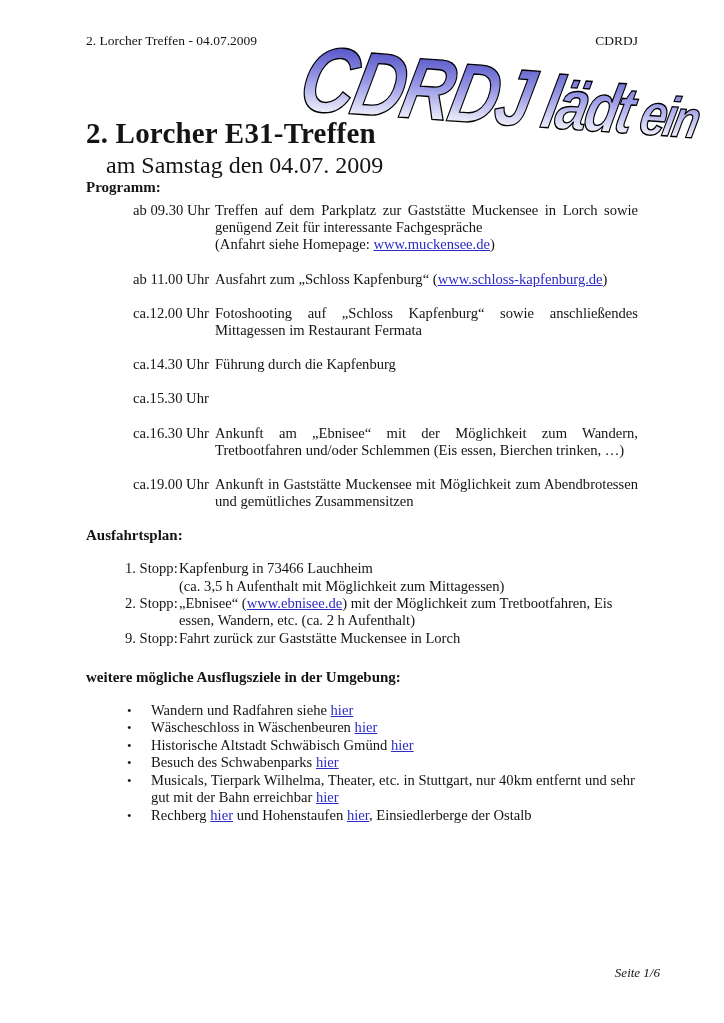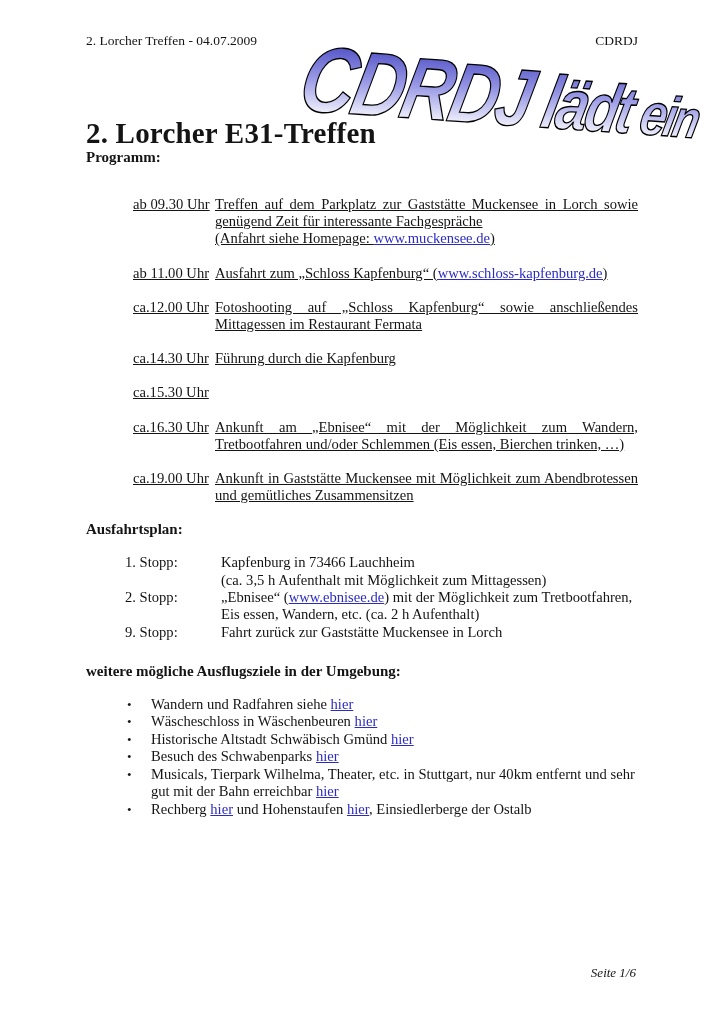--- a/index.html
+++ b/index.html
@@ -14,39 +14,39 @@
 
   .title-block{margin-top:68px;}
   .doc-title{font-size:29px;font-weight:bold;line-height:32px;letter-spacing:.2px;}
   .doc-subtitle{font-size:24px;line-height:27px;margin:3px 0 0 20px;}
 
   .section-heading{font-size:15px;font-weight:bold;line-height:17px;}
   .h-program{}
   .h-plan{margin-top:9px;}
   .h-excursions{margin-top:22px;}
 
-  .program-list{margin-top:30px;text-decoration:underline;}
+  .program-list{margin-top:6px;}
   .program-row{display:flex;margin-left:47px;margin-bottom:17px;
                font-size:14.6px;line-height:17.2px;}
   .program-time{width:82px;flex:none;}
   .program-desc{flex:1;text-align:justify;}
 
   .stops{margin:16px 0 0 39px;}
-  .stop-row{display:flex;font-size:14.6px;line-height:17.3px;gap:42px;}
+  .stop-row{display:flex;font-size:14.6px;line-height:17.3px;}
   .stop-label{width:54px;flex:none;}
   .stop-content{flex:1;}
 
   .bullets{margin:16px 0 0 41px;}
   .bullet-row{display:flex;font-size:14.6px;line-height:17.5px;}
   .bullet-dot{width:24px;flex:none;font-size:13px;}
   .bullet-text{flex:1;}
 
   .doc-link{color:var(--link,#2b2bc4);text-decoration:underline;cursor:pointer;}
 
-  .doc-footer{position:absolute;right:88px;bottom:42px;
+  .doc-footer{position:absolute;right:64px;bottom:42px;
               font-style:italic;font-size:13px;}
 </style>
 </head>
 <body>
 
 <div class="page">
 
   <div class="doc-header">
     <span>2. Lorcher Treffen - 04.07.2009</span>
     <span>CDRDJ</span>
@@ -58,20 +58,21 @@
         <stop id="wa-stop-top" offset="0" stop-color="#2f2fb8"></stop>
         <stop id="wa-stop-mid" offset="0.5" stop-color="#9a9ae6"></stop>
         <stop id="wa-stop-bot" offset="0.88" stop-color="#ffffff"></stop>
       </linearGradient>
     </defs>
     <text transform="translate(16,102) rotate(4) skewX(-8)" font-family="Liberation Sans, sans-serif" font-weight="bold" font-style="italic" fill="url(#wa-grad)" stroke-width="1.4" letter-spacing="-4" textLength="398" lengthAdjust="spacingAndGlyphs" stroke="#000000"><tspan font-size="93">C</tspan><tspan font-size="90">D</tspan><tspan font-size="87">R</tspan><tspan font-size="84">D</tspan><tspan font-size="81">J</tspan><tspan font-size="78">&nbsp;</tspan><tspan font-size="75">l</tspan><tspan font-size="71">ä</tspan><tspan font-size="68">d</tspan><tspan font-size="65">t</tspan><tspan font-size="62">&nbsp;</tspan><tspan font-size="59">e</tspan><tspan font-size="56">i</tspan><tspan font-size="53">n</tspan></text>
   </svg>
 
   <div class="title-block">
     <div class="doc-title">2. Lorcher E31-Treffen</div>
+    <div class="doc-subtitle">am Samstag den 04.07. 2009</div>
   </div>
 
   <div class="section-heading h-program">Programm:</div>
   <div class="program-list">
   <div class="program-row">
     <span class="program-time">ab 09.30 Uhr</span>
     <span class="program-desc">Treffen auf dem Parkplatz zur Gaststätte Muckensee in Lorch sowie genügend Zeit für interessante Fachgespräche<br>(Anfahrt siehe Homepage: <a href="#" class="doc-link">www.muckensee.de</a>)</span>
   </div>
 
   <div class="program-row">

